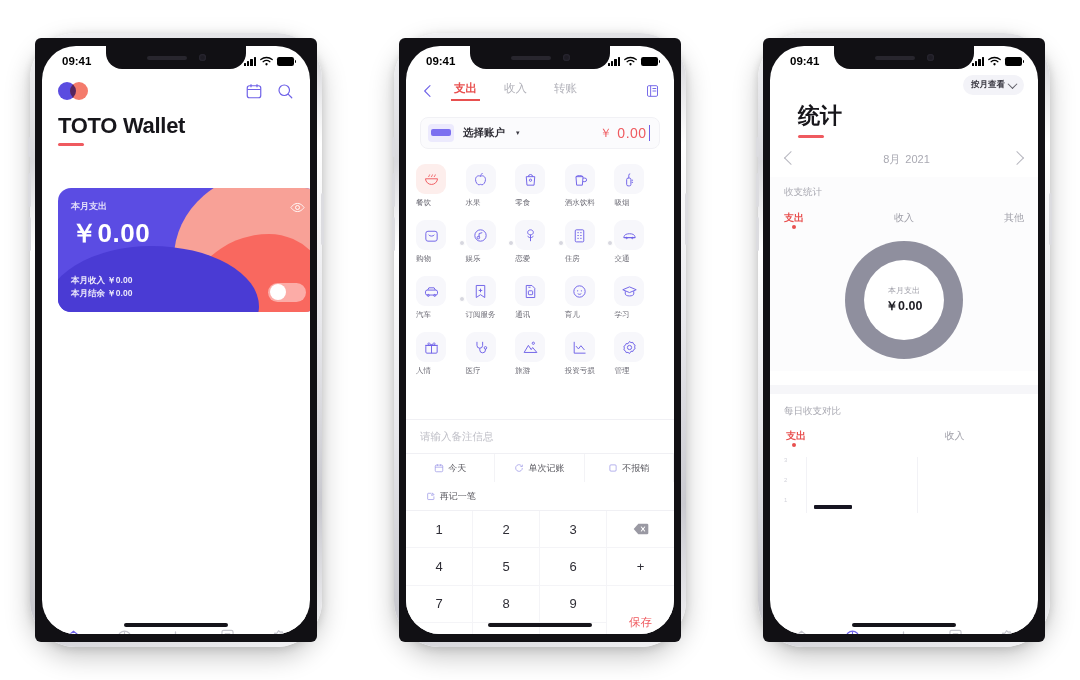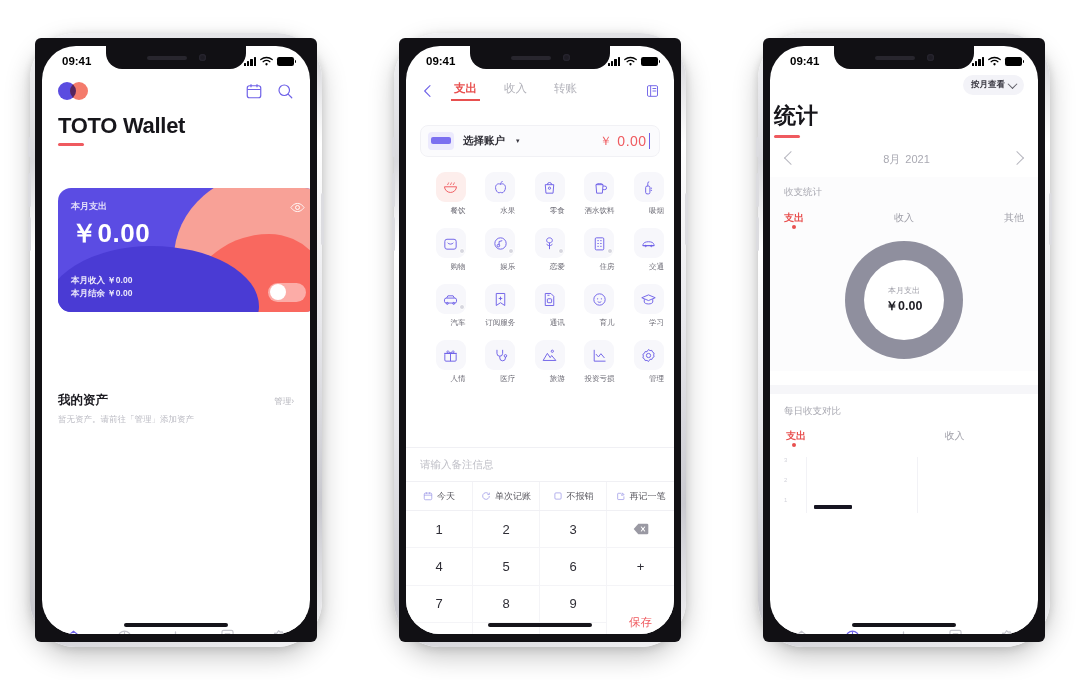--- a/index.html
+++ b/index.html
@@ -155,58 +155,58 @@
   .s2-nav { display: flex; align-items: center; padding: 4px 14px 0 14px; height: 34px; gap: 0; }
   .back-arrow { width: 16px; height: 16px; stroke: #6f62e8; fill: none; stroke-width: 1.6; flex: 0 0 auto; }
   .s2-tabs { display: flex; align-items: center; gap: 27px; margin-left: 18px; }
   .s2-tab { font-size: 11.5px; color: #b1b1b9; position: relative; padding-bottom: 5px; }
   .s2-tab.on { color: #e8504f; font-weight: 600; }
   .s2-tab.on::after { content:""; position:absolute; left:-3px; right:-3px; bottom:0; height:1.6px; background:#e8504f; }
   .s2-nav-right { margin-left: auto; width: 15px; height: 16px; stroke: #6f62e8; fill: none; stroke-width: 1.5; }
 
   .acct-row {
     display: flex; align-items: center; gap: 9px;
-    margin: 19px 14px 0 14px; padding: 6px 9px 6px 7px;
+    margin: 11px 14px 0 14px; padding: 6px 9px 6px 7px;
     border-radius: 8px; background: #fbfbfd;
     border: 1px solid #f1f1f5;
   }
   .acct-chip { width: 26px; height: 18px; border-radius: 4px; background: #eceafd; position: relative; }
   .acct-chip::after { content:""; position:absolute; left:3px; top:5px; width:20px; height:7px; border-radius:2px; background:#7b6ff0; }
   .acct-name { font-size: 10.5px; color: #2f2e36; font-weight: 600; }
   .caret { font-size: 7px; color: #3a3942; margin-left: 2px; }
   .acct-amt { margin-left: auto; font-size: 14px; color: #ef5a5f; font-weight: 500; letter-spacing: .5px; display: flex; align-items: center; }
   .acct-amt .yen { font-size: 12px; margin-right: 5px; }
   .caret-bar { width: 1.4px; height: 16px; background: #6f62e8; margin-left: 2px; }
 
   .cat-grid {
     display: grid; grid-template-columns: repeat(5, 1fr);
     row-gap: 6px;
     padding: 11px 10px 6px 10px;
   }
-  .cat { display: flex; flex-direction: column; align-items: flex-end; gap: 4px; position: relative; padding: 4px 0 2px 0; font-family: Liberation Serif, serif; }
+  .cat { display: flex; flex-direction: column; align-items: flex-start; gap: 4px; position: relative; padding: 4px 0 2px 0; font-family: Liberation Serif, serif; }
   .cat-ico-box {
     width: 30px; height: 30px; border-radius: 9px;
     background: #f7f7fb;
     display: flex; align-items: center; justify-content: center;
     position: relative;
   }
   .cat.sel .cat-ico-box { background: #fdeeec; }
   .cat svg { width: 17px; height: 17px; stroke: #6f62e8; fill: none; stroke-width: 1.35; }
   .cat.sel svg { stroke: #ef5a5f; }
   .cat-label { font-size: 7.5px; color: #6c6b75; }
   .cat-dot { position: absolute; right: 1px; top: 24px; width: 6px; height: 6px; border-radius: 50%; background: #d7d7df; border: 1px solid #fff; }
 
   .note-field {
     margin-top: auto;
     border-top: 1px solid #f0f0f4;
     padding: 10px 14px 9px 14px;
     font-size: 10.5px; color: #c0c0c8;
   }
   .chip-row {
-    display: grid; grid-template-columns: repeat(4, 1fr);
+    display: grid; grid-template-columns: repeat(3, 1fr);
     border-top: 1px solid #f0f0f4;
   }
   .chip {
     display: flex; align-items: center; justify-content: center; gap: 4px;
     height: 28px; font-size: 9px; color: #59585f;
     border-right: 1px solid #f3f3f6;
   }
   .chip:last-child { border-right: none; }
   .chip svg { width: 10px; height: 10px; stroke: #8a85e2; fill: none; stroke-width: 1.5; }
 
@@ -225,21 +225,21 @@
     border-bottom: 1px solid #f4f4f7;
   }
   .key.c4 { border-right: none; }
   .key.r4 { border-bottom: none; }
   .key svg { width: 16px; height: 12px; fill: #9a99a3; }
   .key.save { grid-row: span 2; color: #ef5a5f; font-size: 11.5px; border-bottom: none; }
   .key.dot { font-size: 16px; }
 
   
   .s3 { display: flex; flex-direction: column; height: 100%; }
-  .s3-top { padding: 2px 14px 0 4px; }
+  .s3-top { padding: 2px 14px 0 28px; }
   .s3-toprow { display: flex; justify-content: flex-end; height: 22px; align-items: center; }
   .pill {
     background: #f3f3f8; border-radius: 11px;
     padding: 4px 8px; font-size: 8.5px; color: #3d3c45;
     display: flex; align-items: center; gap: 4px; font-weight: 600;
   }
   .pill .chev { width: 7px; height: 7px; border-right: 1.2px solid #5d5c66; border-bottom: 1.2px solid #5d5c66; transform: rotate(45deg) translate(-1px,-1px); }
   .s3-title { font-size: 22px; font-weight: 700; color: #17161b; margin-top: 5px; }
 
   .month-row { display: flex; align-items: center; justify-content: space-between; padding: 12px 16px 0 16px; }
@@ -359,27 +359,20 @@
                   <div>本月收入 ￥0.00</div>
                   <div>本月结余 ￥0.00</div>
                 </div>
                 <div class="card-toggle"></div>
               </div>
             </div>
           </div>
 
           <div class="sp-16"></div>
 
-          <div class="sec">
-            <div class="sec-row">
-              <div class="sec-title">我的资产</div>
-              <div class="sec-link"><span>管理</span><span>›</span></div>
-            </div>
-            <div class="sec-desc">暂无资产。请前往「管理」添加资产</div>
-          </div>
 
           <div class="sp-12"></div>
 
 
           <div class="tabbar">
             <svg class="tb active" viewBox="0 0 24 24">
                 <path d="M4 10.5L12 4l8 6.5V20a1 1 0 0 1-1 1H5a1 1 0 0 1-1-1z"></path>
                 <path d="M9.5 21v-5.5h5V21"></path>
               </svg>
             <svg class="tb" viewBox="0 0 24 24">

